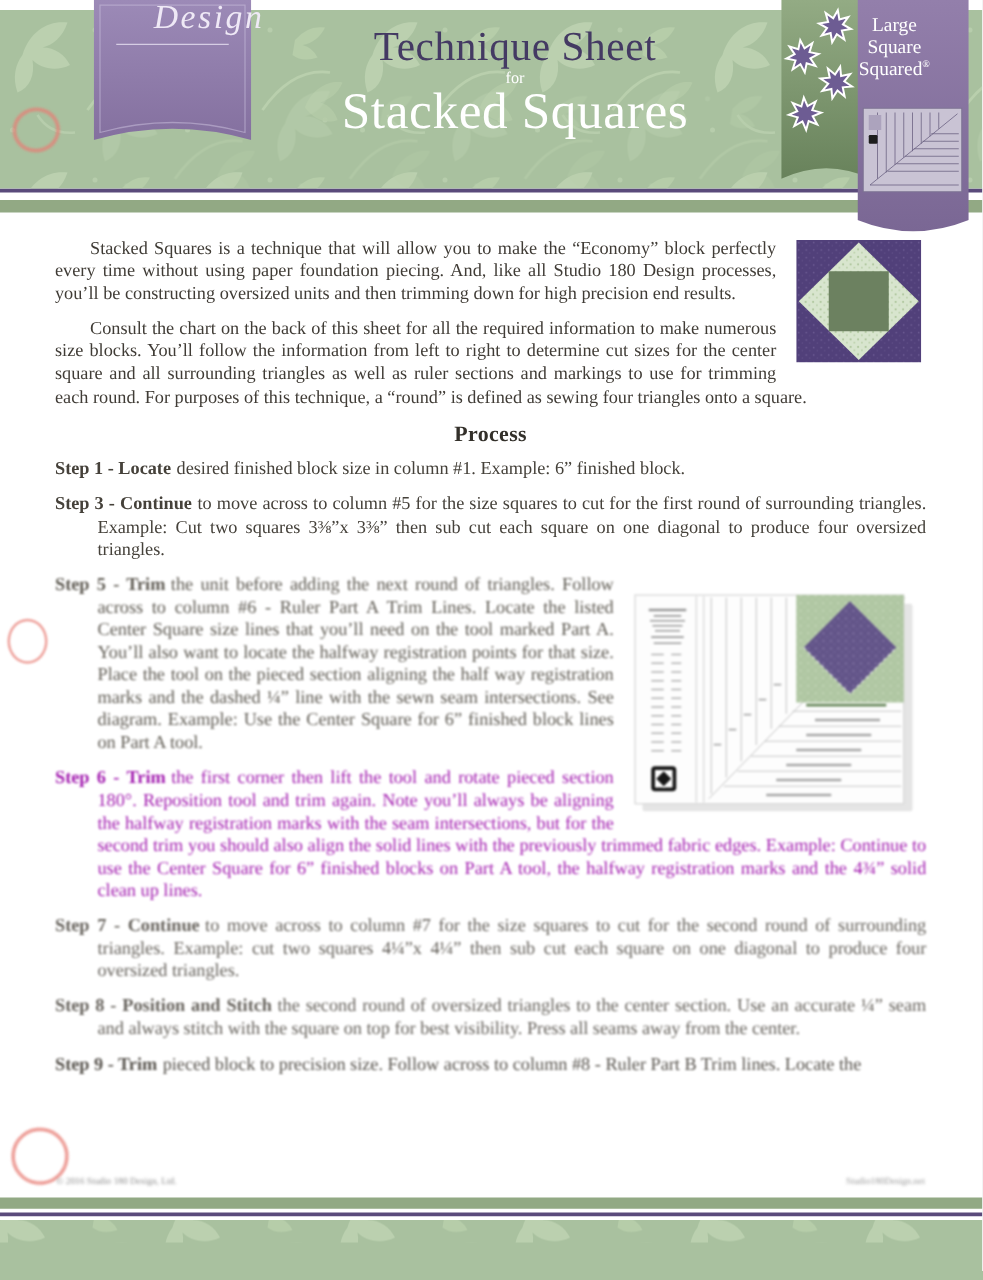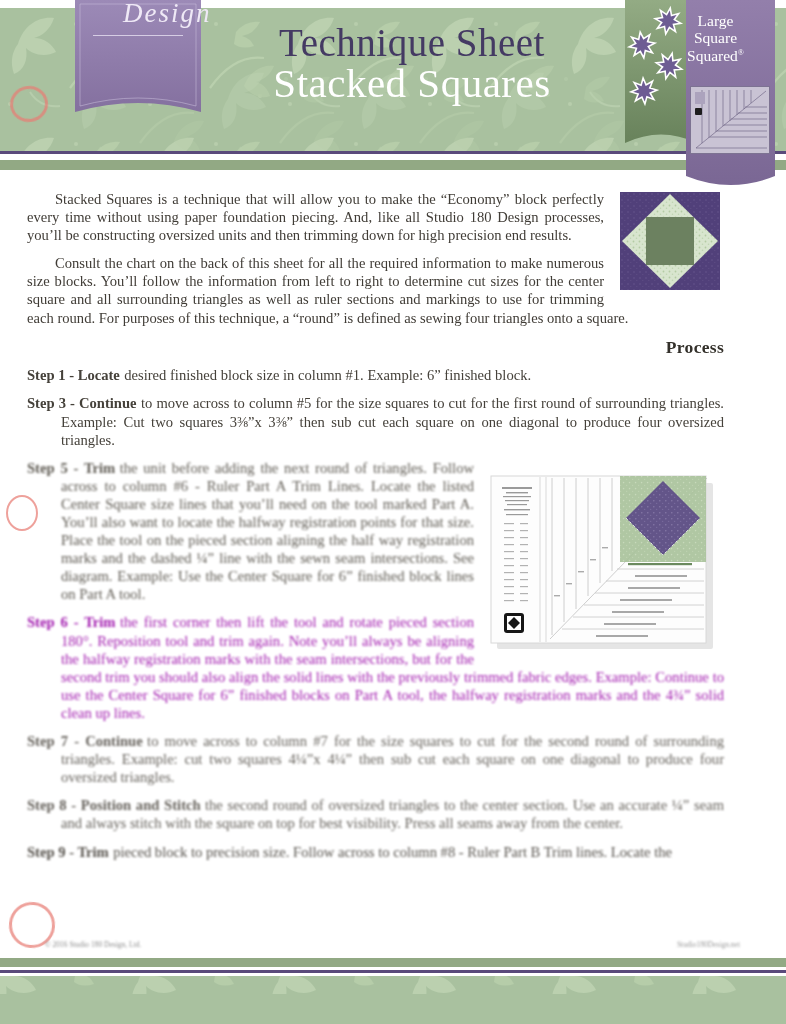--- a/index.html
+++ b/index.html
@@ -19,47 +19,47 @@
 
   
   .logo-ribbon{position:absolute;left:75px;top:0;width:126px;height:120px;}
   .logo-text{position:absolute;left:75px;top:0;width:126px;text-align:center;}
   .logo-line1{display:block;margin-top:20px;font-size:23px;color:#443565;letter-spacing:.5px;}
   .logo-line2{display:block;margin-top:-2px;font-size:27px;font-style:italic;color:#efe9f6;letter-spacing:2px;padding-left:48px;}
   .logo-underline{display:block;width:90px;height:1px;background:#d6cde4;margin:6px auto 0;}
 
   
   .title-block{position:absolute;left:205px;top:20px;width:414px;text-align:center;}
-  .title-1{display:block;font-size:39px;color:#443a63;letter-spacing:.5px;}
+  .title-1{display:block;font-size:33px;color:#443a63;letter-spacing:.5px;}
   .title-2{display:block;font-size:13px;color:#ffffff;margin-top:-3px;}
   .title-3{display:block;font-size:41px;color:#ffffff;margin-top:-6px;letter-spacing:.5px;}
 
   
   .star-ribbon{position:absolute;left:625px;top:0;width:72px;height:150px;}
   .lss-ribbon{position:absolute;left:686px;top:0;width:89px;height:200px;}
   .lss-text{position:absolute;left:671px;top:12px;width:89px;text-align:center;color:#fff;
             font-size:15.5px;line-height:1.12;}
   .lss-text sup{font-size:8px;}
   .mini-ruler{position:absolute;left:690px;top:86px;}
 
   
   .mark{position:absolute;border:3px solid rgba(232,125,117,.72);border-radius:50%;
         filter:blur(.7px);}
   .mark1{left:10px;top:86px;width:32px;height:30px;transform:rotate(-8deg);}
   .mark2{left:6px;top:495px;width:28px;height:32px;border-width:2.5px;}
   .mark3{left:9px;top:902px;width:40px;height:40px;transform:rotate(5deg);}
 
   
-  .content{position:absolute;left:27px;top:190px;width:697px;font-size:14.6px;
+  .content{position:absolute;left:44px;top:190px;width:697px;font-size:14.6px;
            line-height:1.24;text-align:justify;}
   .content p{margin:0 0 10px 0;}
   .intro p{text-indent:28px;color:#403c36;filter:blur(.25px);}
   .block-float{float:right;width:100px;height:98px;margin:2px 4px 8px 16px;filter:blur(.35px);}
   .process-h{font-size:17.5px;font-weight:bold;color:#33302a;margin:6px 0 8px 0;
-             letter-spacing:.3px;filter:blur(.3px);text-align:right;}
+             letter-spacing:.3px;filter:blur(.3px);text-align:center;}
   .step{padding-left:34px;text-indent:-34px;margin:0 0 9px 0;}
   .step-label{font-weight:bold;margin-right:.3em;}
   .s123{color:#45413a;filter:blur(.35px);}
   .s4{color:#55514a;filter:blur(.55px);}
   .s5{color:#5f5b53;filter:blur(.8px);}
   .s6{color:#a21caf;filter:blur(.95px);}
   .s78{color:#67635d;filter:blur(1.05px);}
   .s9{color:#57534d;filter:blur(.95px);margin-bottom:0;}
   .fig-float{float:right;width:228px;height:176px;margin:16px 6px 10px 16px;filter:blur(.75px);}
 
@@ -102,20 +102,21 @@
     <path d="M0 0 H126 V112 Q63 94 0 112 Z" fill="url(#ribL)"></path>
     <path d="M5 4 H121 V106 Q63 90 5 106 Z" fill="none" stroke="#c9bdda" stroke-width="1" opacity=".55"></path>
   </svg>
   <div class="logo-text">
     <span class="logo-line2">Design</span>
     <span class="logo-underline"></span>
   </div>
 
   <div class="title-block">
     <span class="title-1">Technique Sheet</span>
+    <span class="title-2">for</span>
     <span class="title-3">Stacked Squares</span>
   </div>
 
   <svg class="star-ribbon" viewBox="0 0 72 150">
     <defs>
       <linearGradient id="ribG" x1="0" y1="0" x2="0" y2="1">
         <stop offset="0" stop-color="#93ab84"></stop>
           <stop offset="1" stop-color="#68825b"></stop>
       </linearGradient>
     </defs>

